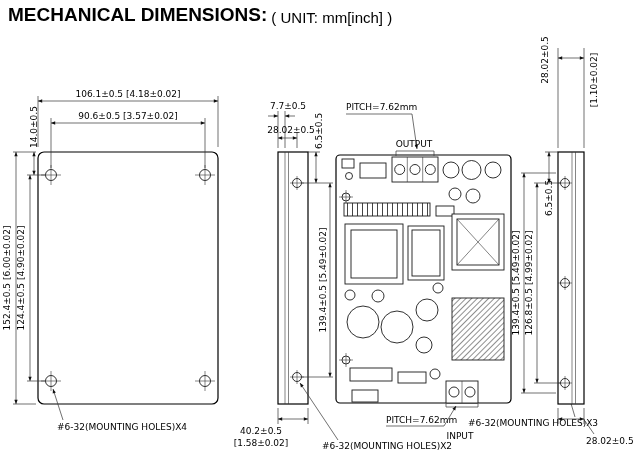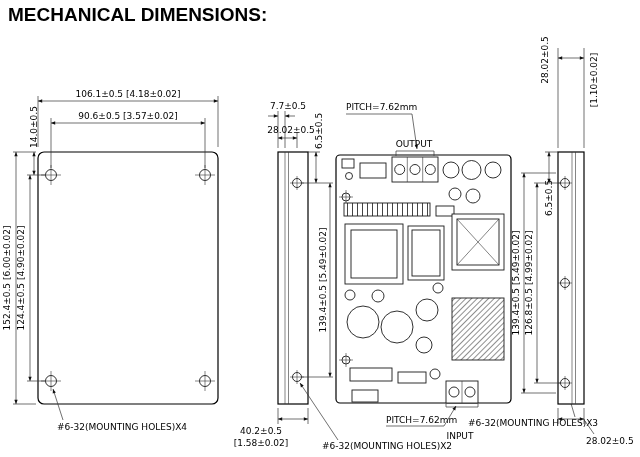--- a/index.html
+++ b/index.html
@@ -15,20 +15,21 @@
   .tn{fill:none;stroke:#333;stroke-width:0.6;}   
   .dm{fill:none;stroke:#333;stroke-width:0.7;}   
 </style>
 </head>
 <body>
 
 <div class="stage">
 
   <div class="title">
     <span class="main">MECHANICAL DIMENSIONS:</span>
+    <span class="unit">( UNIT: mm[inch] )</span>
   </div>
 
   <svg class="drawing" width="640" height="457" viewBox="0 0 640 457">
     <defs>
       <marker id="ah" viewBox="0 0 10 10" refX="10" refY="5" markerWidth="8" markerHeight="6" orient="auto-start-reverse">
         <path d="M0,1 L10,5 L0,9 Z" fill="#111"></path>
       </marker>
       <pattern id="hatch" width="4" height="4" patternUnits="userSpaceOnUse" patternTransform="rotate(45)">
         <rect width="4" height="4" fill="#fff"></rect>
         <line x1="0" y1="0" x2="0" y2="4" stroke="#444" stroke-width="1.2"></line>

